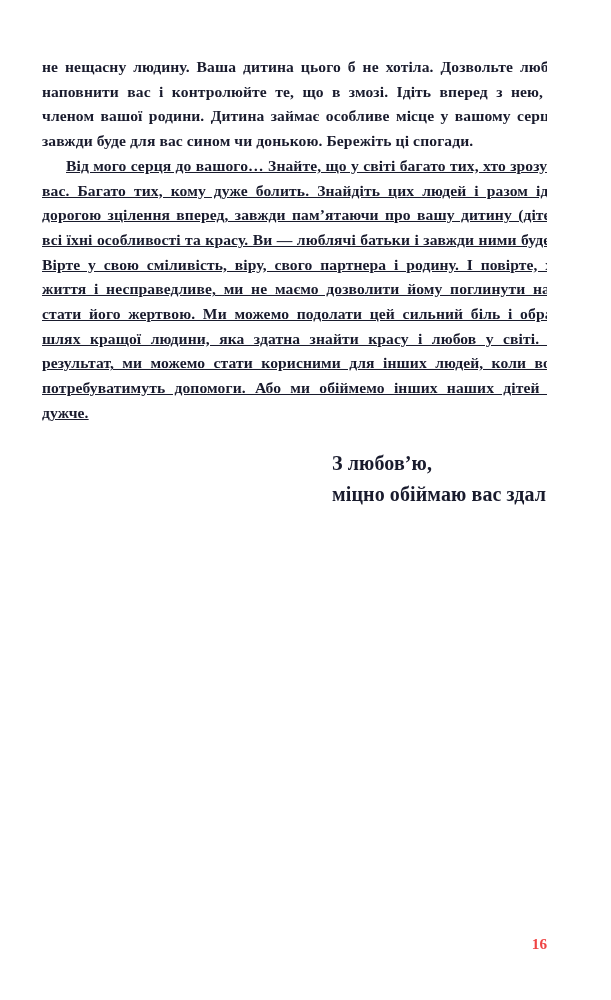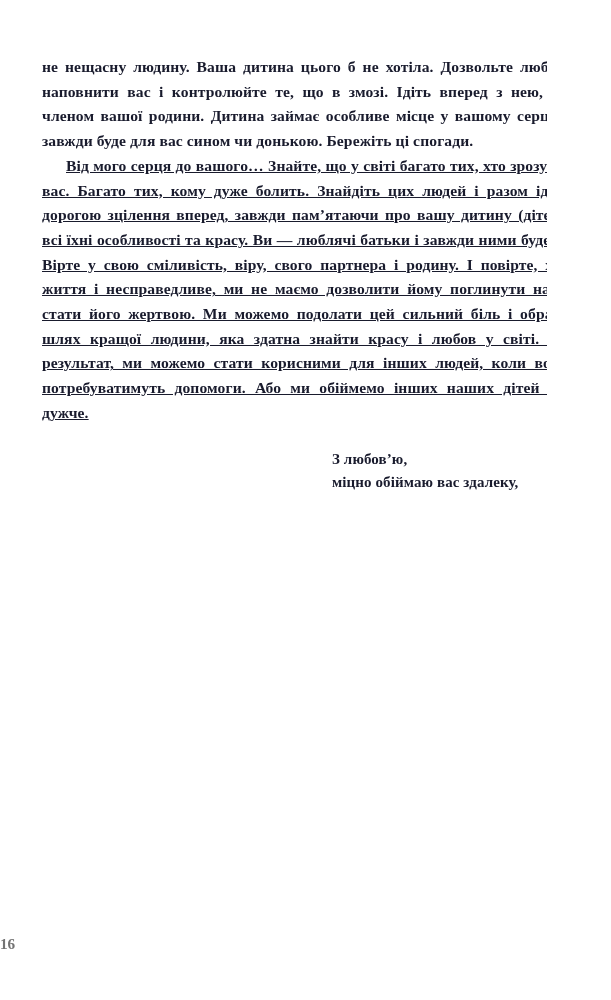--- a/index.html
+++ b/index.html
@@ -36,38 +36,38 @@
   p.para + p.para {
     margin-top: 0.0em;
     text-decoration: underline;
   }
   p.indent {
     text-indent: 24px;
   }
   .signature {
     margin-top: 22px;
     padding-left: 290px;
-    font-size: 15px;
+    font-size: 20px;
     line-height: 1.585;
     color: #191b2d;
     font-weight: 600;
     letter-spacing: 0.1px;
   }
   .signature div {
     white-space: nowrap;
   }
   .page-number {
     position: absolute;
     left: 0;
     right: 0;
     top: 935px;
-    text-align: left;
+    text-align: right;
     font-size: 15.2px;
     font-weight: 600;
-    color: #737373;
+    color: #ef4444;
     font-family: "Liberation Serif", serif;
   }
 </style>
 </head>
 <body>
 
 <div class="page">
 
   <div class="content">
 

